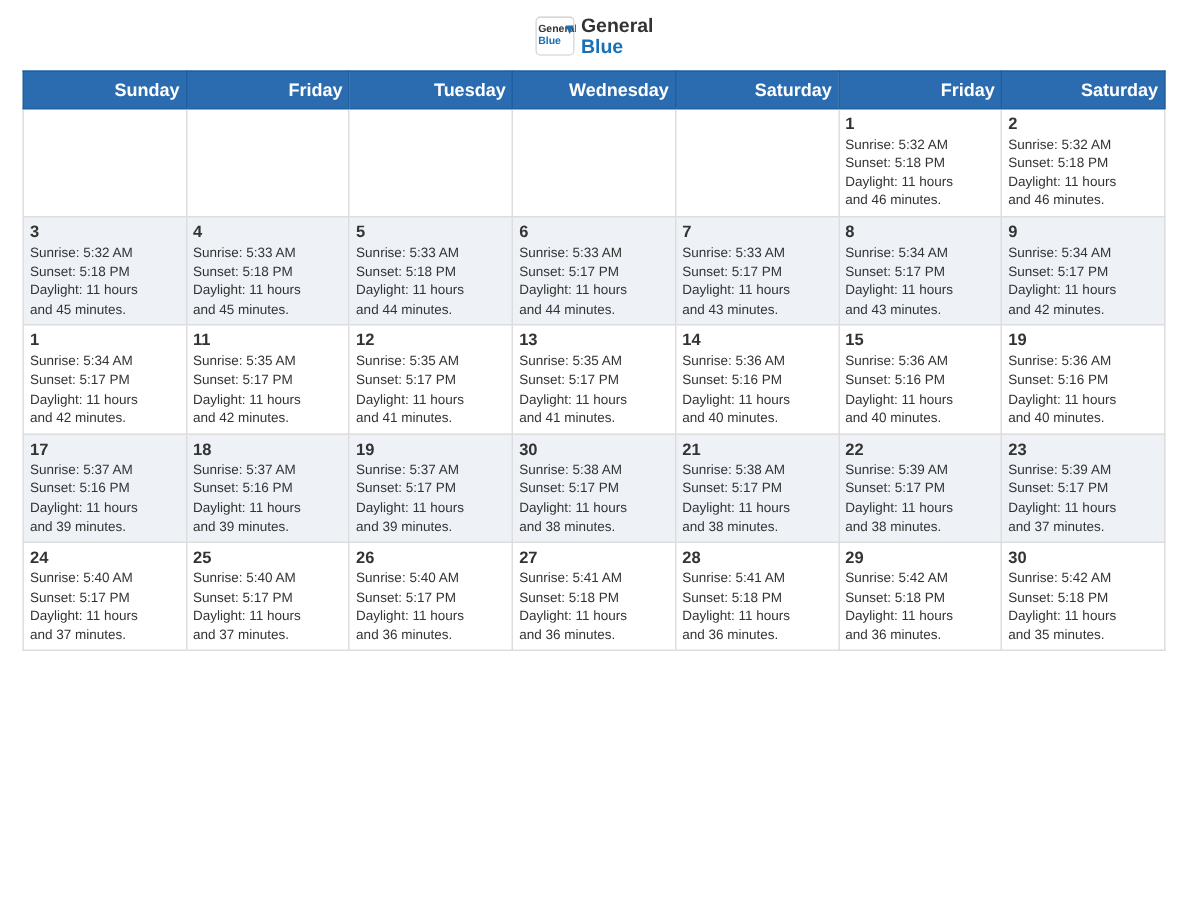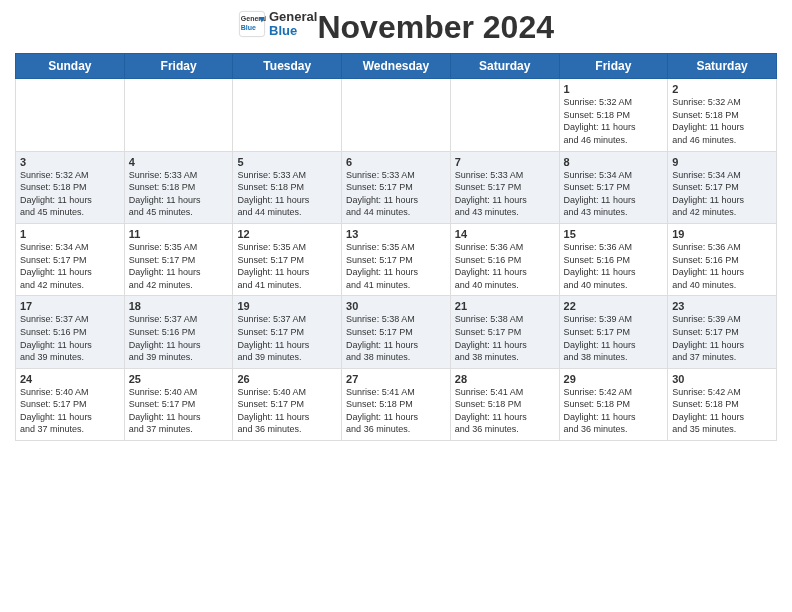--- a/index.html
+++ b/index.html
@@ -56,21 +56,21 @@
       width: 100%;
       border-collapse: collapse;
       border: 1px solid #ccc;
     }
     .calendar th {
       background: #2b6cb0;
       color: #fff;
       font-size: 12px;
       font-weight: bold;
       padding: 5px 4px;
-      text-align: center;
+      text-align: right;
       border: 1px solid #2060a0;
     }
     .calendar td {
       vertical-align: top;
       padding: 4px 4px 4px 4px;
       border: 1px solid #ddd;
       font-size: 9.5px;
       color: #333;
       background: #fff;
       width: calc(100% / 7);
@@ -114,21 +114,20 @@
         <text x="4" y="16" font-size="10" font-weight="bold" fill="#333" font-family="Arial">General</text>
         <text x="4" y="28" font-size="10" font-weight="bold" fill="#1a6fb5" font-family="Arial">Blue</text>
         <polygon points="30,10 38,10 34,18" fill="#1a6fb5"></polygon>
       </svg>
       <div class="logo-text">
         <span class="general">General</span>
         <span class="blue">Blue</span>
       </div>
     </div>
     <div class="title-block">
-      <div class="month-title">November 2024</div>
     </div>
   </div>
 
   <table class="calendar">
     <thead>
       <tr id="header-row">
           <th>Sunday</th>
           <th>Friday</th>
           <th>Tuesday</th>
           <th>Wednesday</th>

